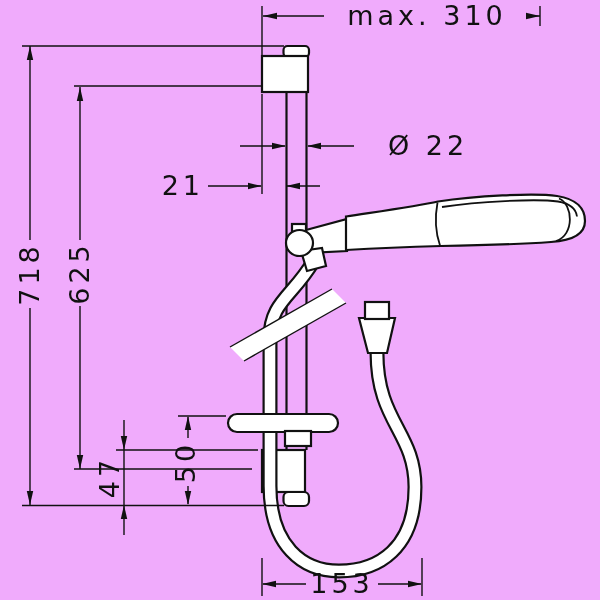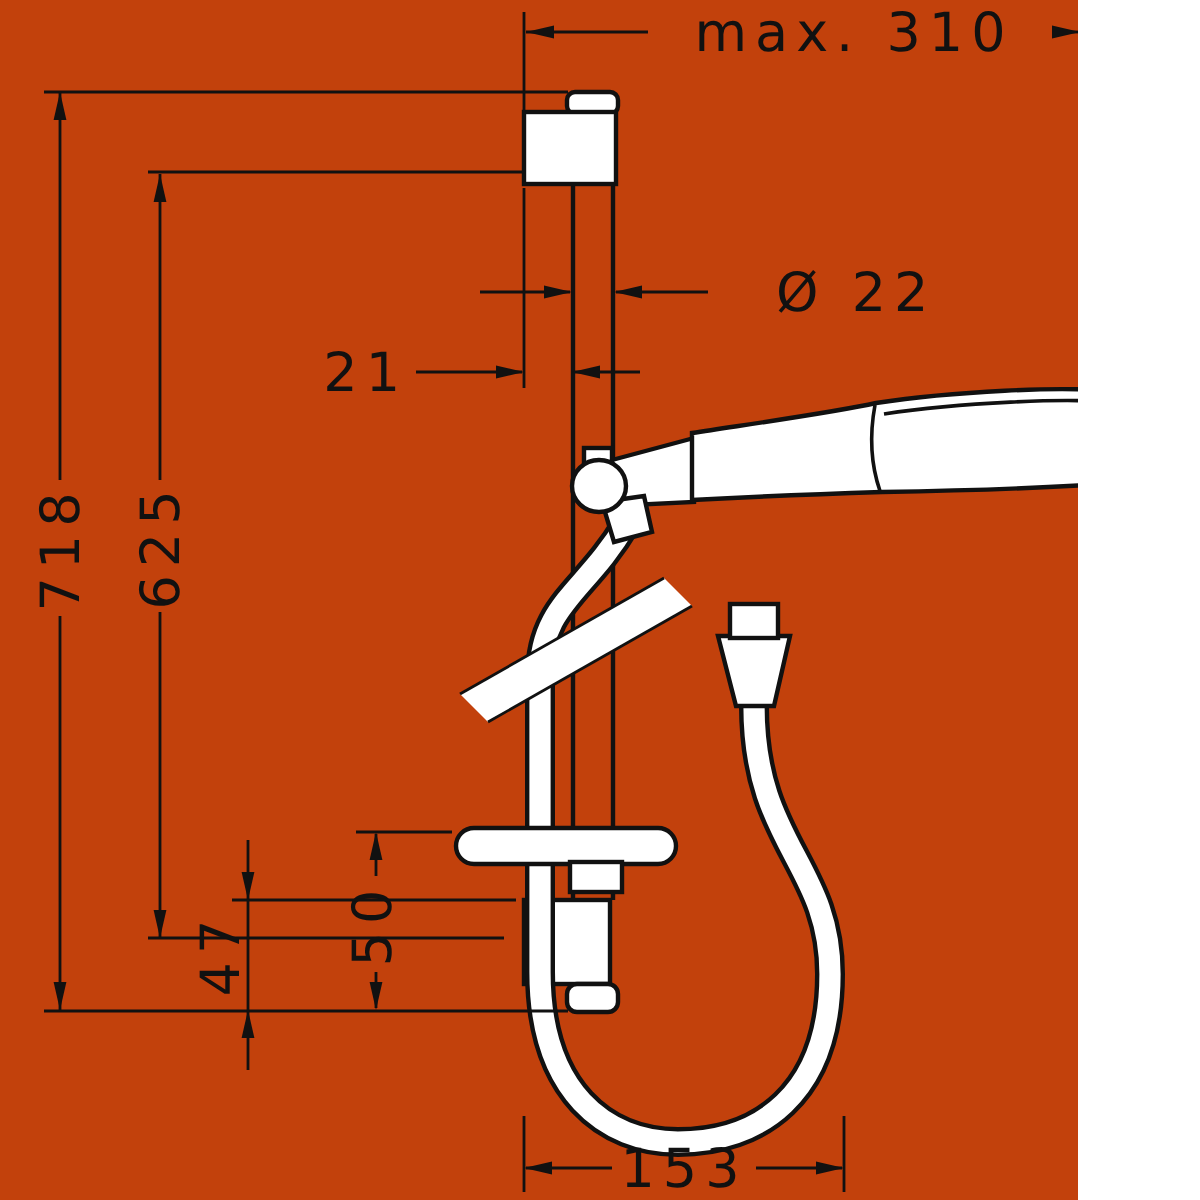--- a/index.html
+++ b/index.html
@@ -1,16 +1,16 @@
 <!DOCTYPE html>
 <html><head>
 <meta charset="utf-8">
 <style>
   html,body{margin:0;padding:0;background:#ffffff;}
-  .canvas{position:relative;width:539px;height:600px;background:#c2410c;overflow:hidden;}
+  .canvas{position:relative;width:600px;height:600px;background:#f0abfc;overflow:hidden;}
   svg{position:absolute;left:0;top:0;}
   svg text{
     font-family:"DejaVu Sans","Liberation Sans",sans-serif;
     font-size:27px;
     letter-spacing:4px;
     fill:#111111;
   }
   .obj{stroke:#111111;stroke-width:2.2;fill:#ffffff;}
   .objline{stroke:#111111;stroke-width:2.2;fill:none;}
   .thin{stroke:#111111;stroke-width:1.8;fill:none;}

